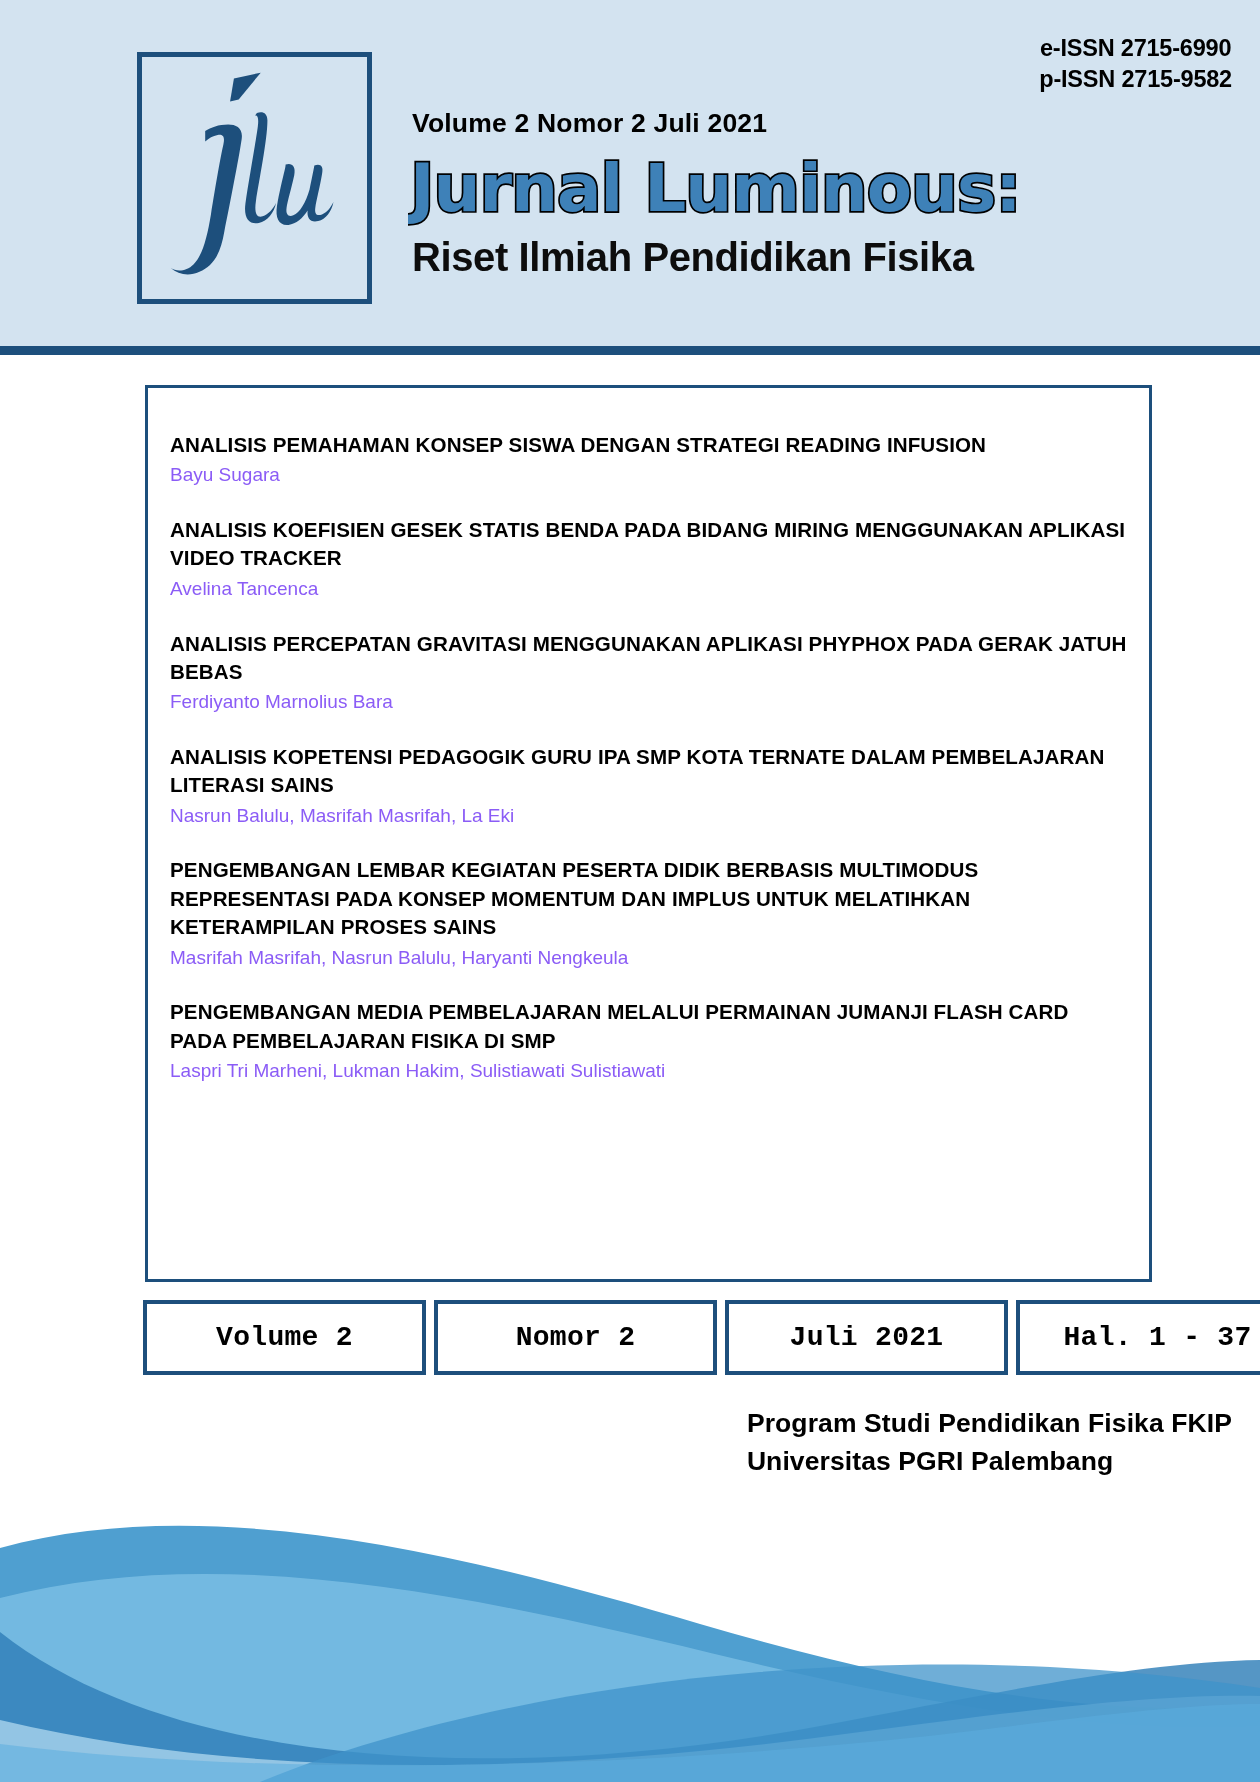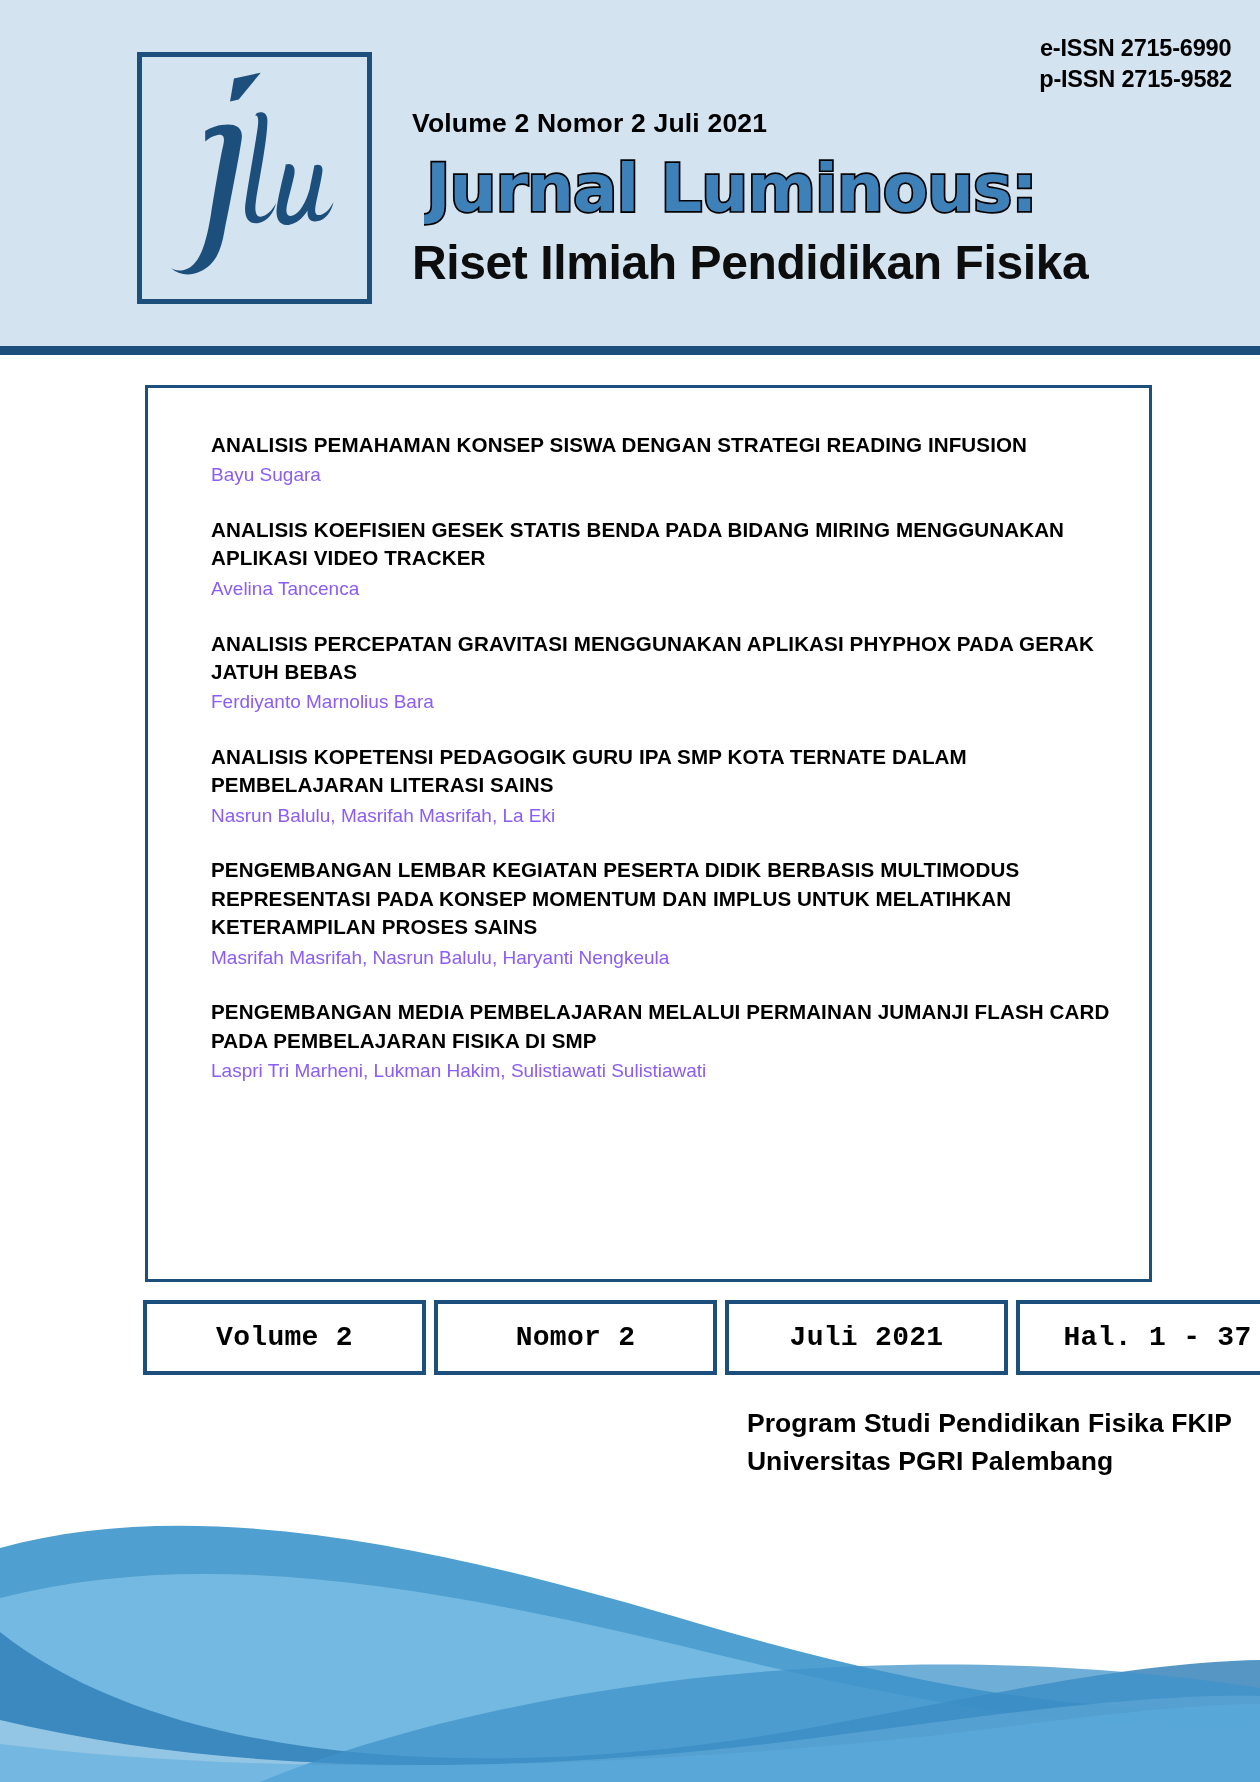--- a/index.html
+++ b/index.html
@@ -61,33 +61,33 @@
     top: 108px;
     width: 810px;
   }
   .volume-line {
     font-size: 26.5px;
     font-weight: bold;
     color: #000;
     letter-spacing: 0.2px;
     margin: 0 0 6px 4px;
   }
-  .journal-title-wrap { line-height: 0; margin-left: 16px; }
+  .journal-title-wrap { line-height: 0; margin-left: 0; }
   .journal-title {
     font-family: "DejaVu Sans", sans-serif;
     font-size: 66px;
     font-weight: bold;
     fill: #3e81b8;
     stroke: #000000;
     stroke-width: 3.4px;
     paint-order: stroke fill;
     letter-spacing: -1px;
   }
   .journal-subtitle {
-    font-size: 48px;
+    font-size: 40px;
     font-weight: bold;
     color: #0d0d0d;
     margin: 2px 0 0 4px;
     letter-spacing: -0.4px;
   }
 
   
   .content-box {
     position: absolute;
     left: 145px;
@@ -96,21 +96,20 @@
     height: 897px;
     border: 3px solid #1d4f7c;
     box-sizing: border-box;
     background: #ffffff;
   }
   .article-list {
     padding: 43px 22px 0 22px;
   }
   .article {
     margin-bottom: 28px;
-    margin-left: 41px;
   }
   .article:last-child { margin-bottom: 0; }
   .article-title {
     font-size: 20.6px;
     font-weight: bold;
     color: #000000;
     line-height: 1.38;
     letter-spacing: 0.1px;
     margin: 0;
   }

